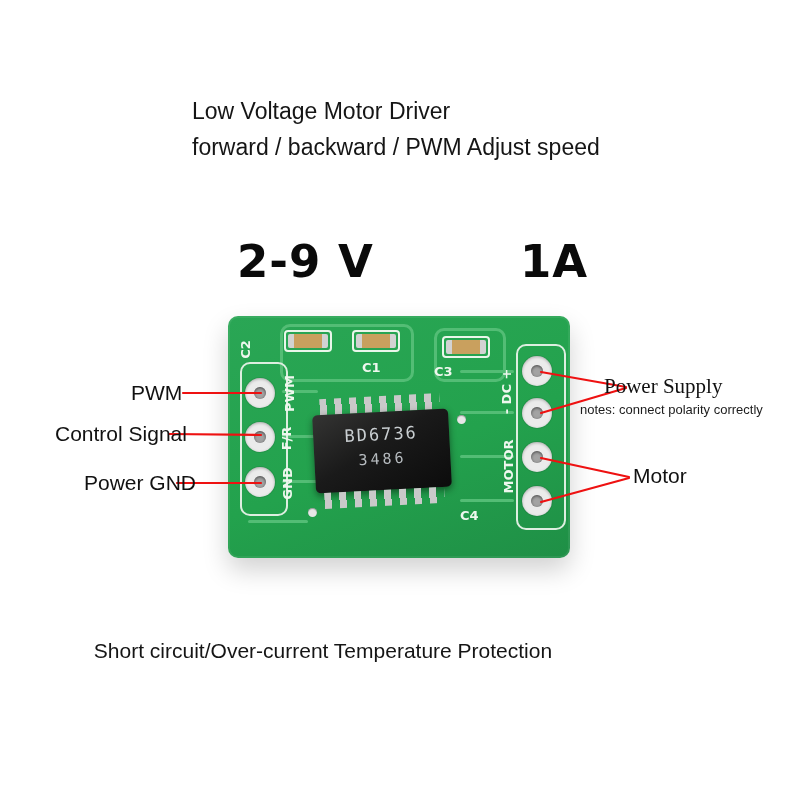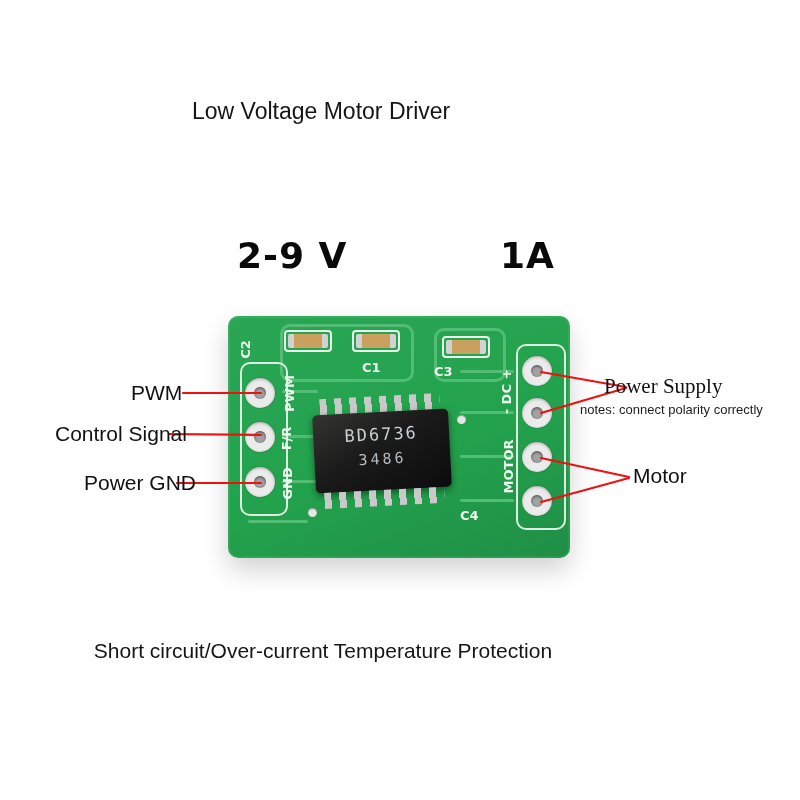--- a/index.html
+++ b/index.html
@@ -2,23 +2,23 @@
 <html><head>
 <meta charset="utf-8">
 <style>
   html,body{margin:0;padding:0;background:#fff;}
   .stage{position:relative;width:800px;height:800px;background:#ffffff;overflow:hidden;
          font-family:"Liberation Sans",sans-serif;color:#111;margin-top:21px;}
   .abs{position:absolute;}
 
   
   .title{left:192px;top:72px;font-size:23px;line-height:36px;color:#151515;}
-  .spec{font-family:"DejaVu Sans",sans-serif;font-weight:700;font-size:36px;letter-spacing:1px;color:#0a0a0a;}
+  .spec{font-family:"DejaVu Sans",sans-serif;font-weight:700;font-size:45px;letter-spacing:1px;color:#0a0a0a;}
   .spec-voltage{left:237px;top:214px;}
-  .spec-current{left:500px;top:214px;}
+  .spec-current{left:520px;top:214px;}
 
   
   .pcb{left:228px;top:295px;width:342px;height:242px;}
   .board{left:0;top:0;width:342px;height:242px;border-radius:10px;
          background:linear-gradient(160deg,#2aa655 0%,#23a24d 55%,#1f8f46 100%);
          box-shadow:0 12px 26px rgba(0,0,0,.18), inset 0 0 0 2px rgba(255,255,255,.07);}
   .trace{background:#53bd75;border-radius:2px;}
   .trace-loop{border:3px solid #53bd75;border-radius:10px;background:transparent;}
   .via{width:9px;height:9px;border-radius:50%;background:#e7e7e7;box-shadow:inset 0 1px 1px rgba(0,0,0,.35);}
 
@@ -55,20 +55,21 @@
   .note-small{font-size:13px;color:#1c1c1c;white-space:nowrap;}
   .footer{left:0;top:618px;width:646px;text-align:center;font-size:21px;color:#151515;}
 </style>
 </head>
 <body>
 
 <div class="stage">
 
   <div class="abs title">
     <div>Low Voltage Motor Driver</div>
+    <div>forward / backward / PWM Adjust speed</div>
   </div>
 
   <div class="abs spec spec-voltage">2-9 V</div>
   <div class="abs spec spec-current">1A</div>
 
   <div class="abs pcb">
     <div class="abs board">
 
       <div class="abs trace" style="left:54px;top:74px;width:36px;height:3px;"></div>
       <div class="abs trace" style="left:54px;top:119px;width:36px;height:3px;"></div>

